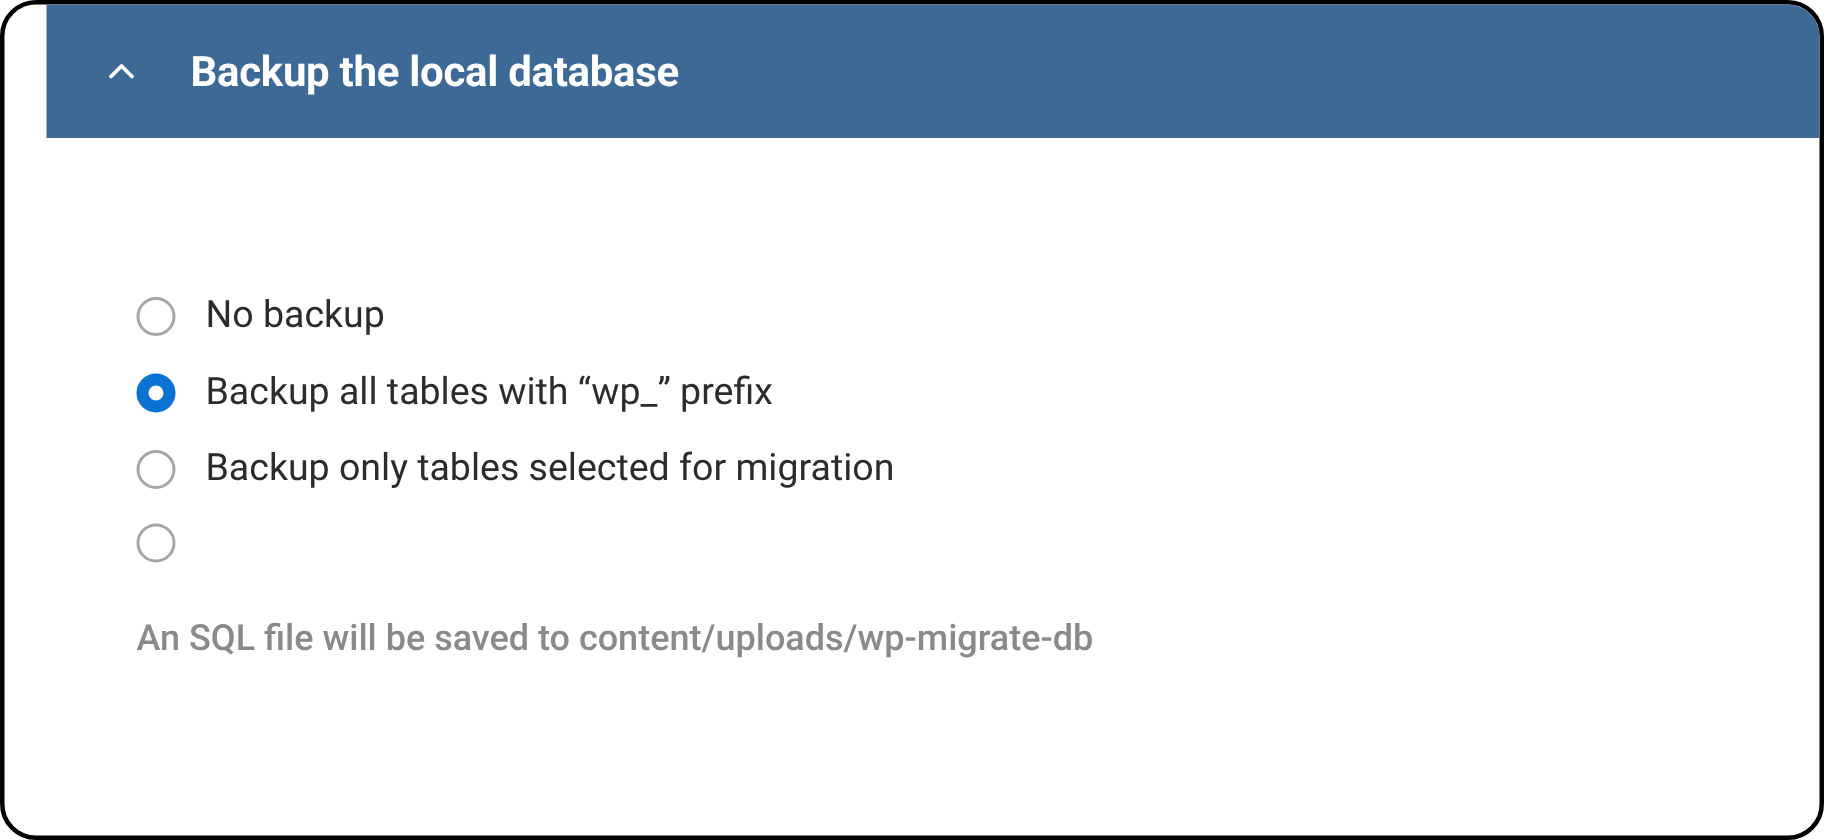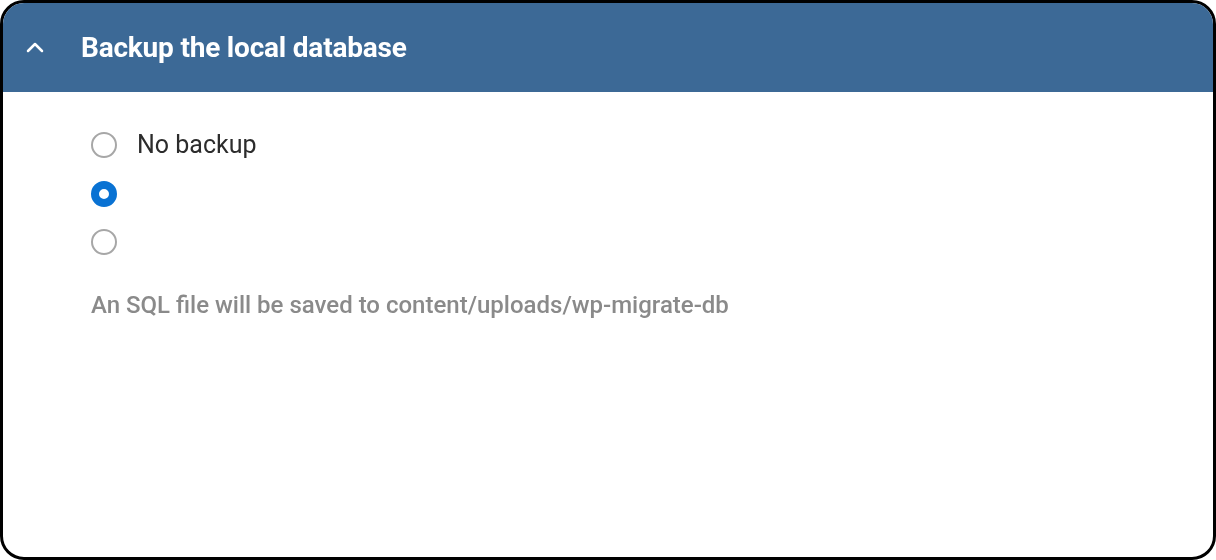--- a/index.html
+++ b/index.html
@@ -18,39 +18,40 @@
       border: 3px solid #000;
       border-radius: 24px;
       overflow: hidden;
       background: #fff;
     }
     .panel-header {
       background: #3c6996;
       color: #fff;
       display: flex;
       align-items: center;
-      padding: 28px 20px;
+      padding: 28px 38px;
       gap: 34px;
+      margin-left: 28px;
     }
     .chevron {
       display: inline-flex;
       align-items: center;
       justify-content: center;
     }
     .chevron svg {
       width: 24px;
       height: 24px;
     }
     .panel-title {
       font-size: 28px;
       font-weight: 700;
       letter-spacing: -0.2px;
     }
     .panel-body {
-      padding: 38px 88px 0 88px;
+      padding: 104px 88px 0 88px;
     }
     .radio-group {
       display: flex;
       flex-direction: column;
       gap: 22px;
     }
     .radio-option {
       display: flex;
       align-items: center;
       gap: 20px;
@@ -94,20 +95,25 @@
     <span class="panel-title">Backup the local database</span>
   </div>
   <div class="panel-body">
     <div class="radio-group">
       <label class="radio-option">
         <span class="radio-circle"></span>
         <span class="radio-label">No backup</span>
       </label>
       <label class="radio-option">
         <span class="radio-circle selected"></span>
+        <span class="radio-label">Backup all tables with “wp_” prefix</span>
+      </label>
+      <label class="radio-option">
+        <span class="radio-circle"></span>
+        <span class="radio-label">Backup only tables selected for migration</span>
       </label>
       <label class="radio-option">
         <span class="radio-circle"></span>
       </label>
     </div>
     <div class="note">An SQL file will be saved to content/uploads/wp-migrate-db</div>
   </div>
 </div>
 
 </body></html>

